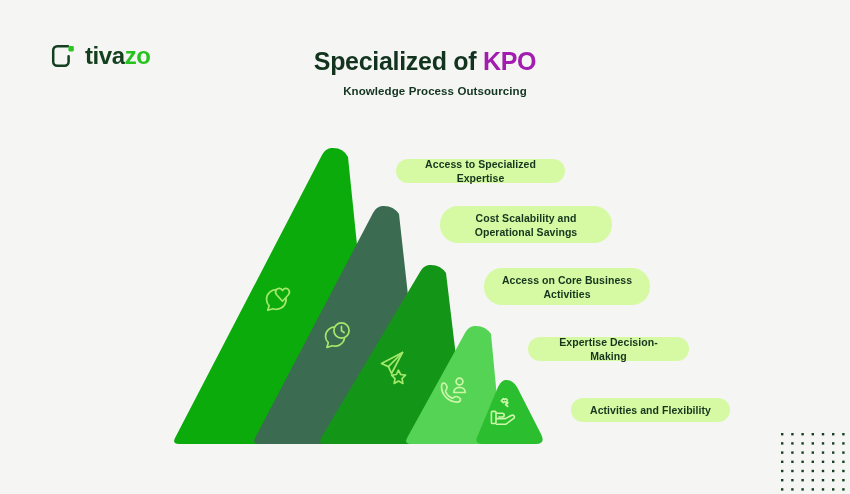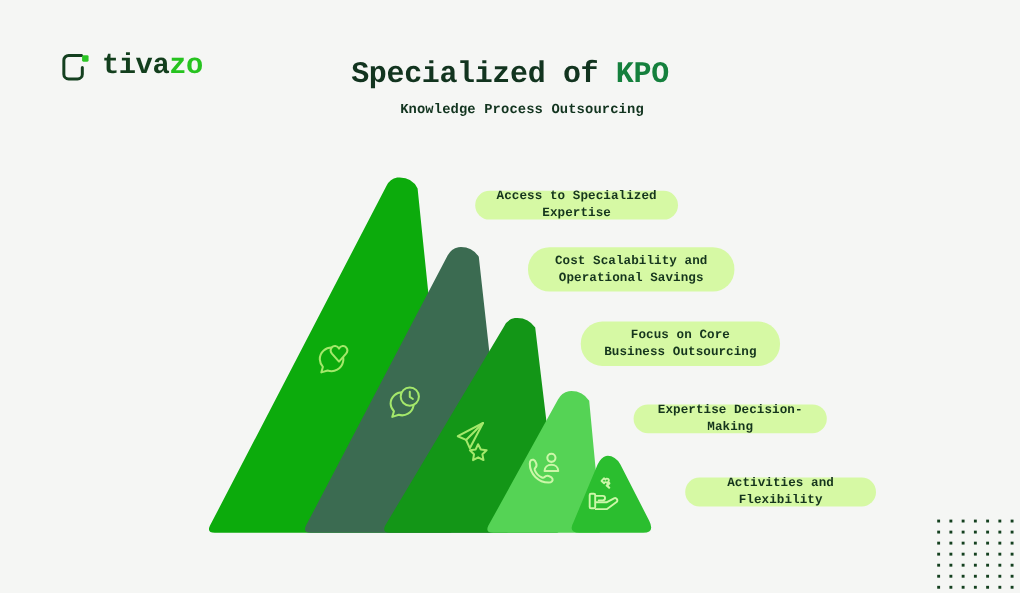--- a/index.html
+++ b/index.html
@@ -6,21 +6,21 @@
     margin: 0;
     padding: 0;
     background: #f4f5f4;
   }
   #canvas {
     position: relative;
     width: 850px;
     height: 494px;
     background: #f5f6f4;
     overflow: hidden;
-    font-family: Liberation Mono, monospace;
+    font-family: Liberation Sans, sans-serif;
   }
 
   
   #logo {
     position: absolute;
     left: 50px;
     top: 43px;
     display: flex;
     align-items: center;
     gap: 9px;
@@ -41,21 +41,21 @@
     position: absolute;
     left: 0; right: 0;
     top: 47px;
     text-align: center;
     font-size: 25px;
     font-weight: bold;
     letter-spacing: -0.3px;
     color: #12341f;
     white-space: nowrap;
   }
-  #title .accent { color: #15803d; }
+  #title .accent { color: #a21caf; }
   #subtitle {
     position: absolute;
     left: 0; right: 0;
     top: 85px;
     text-align: center;
     font-size: 11.5px;
     font-weight: bold;
     letter-spacing: 0.1px;
     color: #12341f;
     white-space: nowrap;
@@ -165,21 +165,21 @@
           <path d="M496.5 413.2 h5.8 a1.9 1.9 0 0 1 0 3.8 h-3.4"></path>
           <path d="M496.5 418.6 h8.9 l6.3 -3.3 a1.9 1.9 0 0 1 2.1 3.1 l-8.2 5.9 h-9.1"></path>
           <rect x="491.4" y="411.4" width="4.6" height="12.1" rx="1.1"></rect>
         </g>
       </g>
     </svg>
   </div>
 
   <div class="pill" id="pill-0">Access to Specialized Expertise</div>
   <div class="pill" id="pill-1">Cost Scalability and Operational Savings</div>
-  <div class="pill" id="pill-2">Focus on Core Business Outsourcing</div>
+  <div class="pill" id="pill-2">Access on Core Business Activities</div>
   <div class="pill" id="pill-3">Expertise Decision-Making</div>
   <div class="pill" id="pill-4">Activities and Flexibility</div>
 
   <svg id="dots" viewBox="0 0 70 62">
       <rect x="1" y="1" width="2.4" height="2.4" fill="#14401f"></rect>
       <rect x="11.2" y="1" width="2.4" height="2.4" fill="#14401f"></rect>
       <rect x="21.4" y="1" width="2.4" height="2.4" fill="#14401f"></rect>
       <rect x="31.599999999999998" y="1" width="2.4" height="2.4" fill="#14401f"></rect>
       <rect x="41.8" y="1" width="2.4" height="2.4" fill="#14401f"></rect>
       <rect x="52" y="1" width="2.4" height="2.4" fill="#14401f"></rect>

